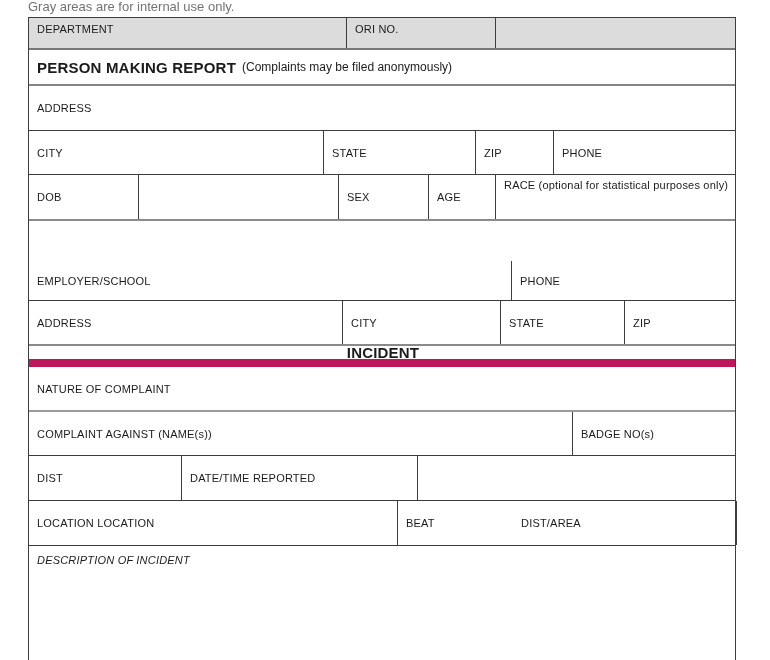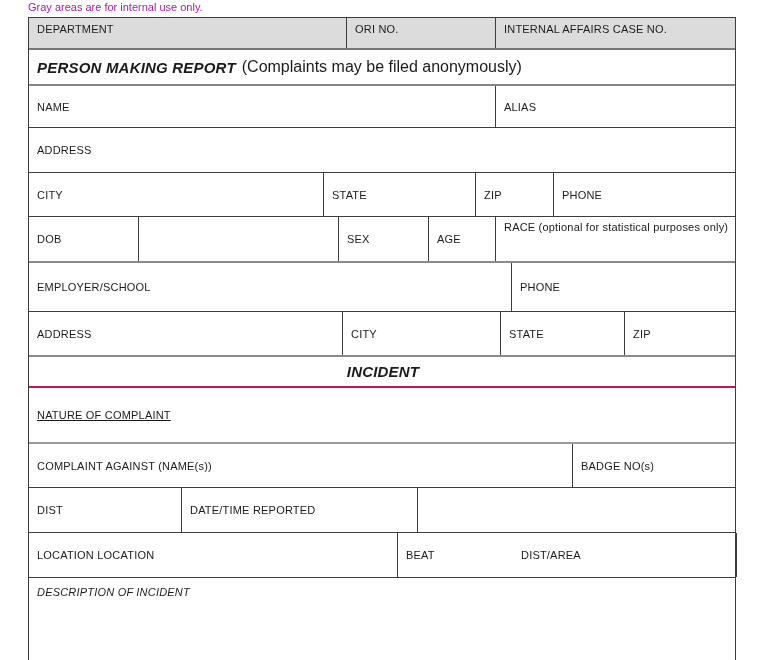--- a/index.html
+++ b/index.html
@@ -3,92 +3,81 @@
 <meta charset="utf-8">
 <style>
   html,body { margin:0; padding:0; }
   body {
     width:770px; height:660px; position:relative; overflow:hidden;
     background:#ffffff; font-family:"Liberation Sans", sans-serif;
     color:#1b1b1b;
   }
   .top-note {
     position:absolute; left:28px; top:-1px;
-    font-size:11px; line-height:16px; color:#a21caf;
+    font-size:13px; line-height:16px; color:#737373;
   }
   .form {
     position:absolute; left:28px; top:17px; width:708px; height:643px;
     box-sizing:border-box; border:1px solid #3d3d3d; border-bottom:none;
     background:#fff;
   }
   .row { display:flex; box-sizing:border-box; border-bottom:1px solid #3d3d3d; width:100%; }
   .c {
     box-sizing:border-box; border-right:1px solid #3d3d3d; flex-shrink:0;
     display:flex; align-items:center; padding-left:8px; overflow:hidden;
   }
   .c.last { border-right:none; }
   .lbl { font-size:11px; color:#1b1b1b; letter-spacing:0.2px; white-space:nowrap; }
 
   
   .row-internal { height:32px; background:#dcdcdc; border-bottom:2px solid #787878; }
   .row-internal .c { align-items:flex-start; padding-top:5px; }
   .row-person { height:36px; border-bottom:2px solid #858585; }
   .row-person .c { align-items:center; }
-  .sec-title { font-weight:bold; font-size:15px; letter-spacing:0.2px;font-style:italic; }
-  .sec-note { font-size:16px; margin-left:6px; }
+  .sec-title { font-weight:bold; font-size:15px; letter-spacing:0.2px; }
+  .sec-note { font-size:12px; margin-left:6px; }
   .row-name { height:42px; }
   .row-address { height:45px; }
   .row-city { height:44px; }
   .row-dob { height:46px; border-bottom:2px solid #8a8a8a; }
   .race-cell { align-items:flex-start !important; padding-top:4px; }
-  .row-employer { height:49px; }
+  .row-employer { height:40px;margin-top:40px; }
   .row-address2 { height:45px; border-bottom:2px solid #8a8a8a; }
-  .row-incident-hdr { height:31px; border-bottom:2px solid #be185d; }
+  .row-incident-hdr { height:21px; border-bottom:8px solid #be185d; }
   .row-incident-hdr .c { justify-content:center; padding-left:0; }
-  .row-nature { height:56px; border-bottom:2px solid #9a9a9a;text-decoration:underline; }
+  .row-nature { height:45px; border-bottom:2px solid #9a9a9a; }
   .row-complaint { height:44px; }
   .row-date { height:45px; }
   .row-location { height:45px; }
   .row-desc { height:98px; border-bottom:none; }
   .row-desc .c { align-items:flex-start; padding-top:8px;font-style:italic; }
 </style>
 </head>
 <body>
 
 <div class="top-note">Gray areas are for internal use only.</div>
 
 <div class="form">
 
   <div class="row row-internal">
     <div class="c" style="width:318px">
       <span class="lbl">DEPARTMENT</span>
     </div>
     <div class="c" style="width:149px">
       <span class="lbl">ORI NO.</span>
     </div>
-    <div class="c last" style="width:241px">
-      <span class="lbl">INTERNAL AFFAIRS CASE NO.</span>
-    </div>
   </div>
 
   <div class="row row-person">
     <div class="c last" style="width:708px">
       <span class="sec-title">PERSON MAKING REPORT</span>
       <span class="sec-note">(Complaints may be filed anonymously)</span>
     </div>
   </div>
 
-  <div class="row row-name">
-    <div class="c" style="width:467px">
-      <span class="lbl">NAME</span>
-    </div>
-    <div class="c last" style="width:241px">
-      <span class="lbl">ALIAS</span>
-    </div>
-  </div>
 
   <div class="row row-address">
     <div class="c last" style="width:708px">
       <span class="lbl">ADDRESS</span>
     </div>
   </div>
 
   <div class="row row-city">
     <div class="c" style="width:295px">
       <span class="lbl">CITY</span>

